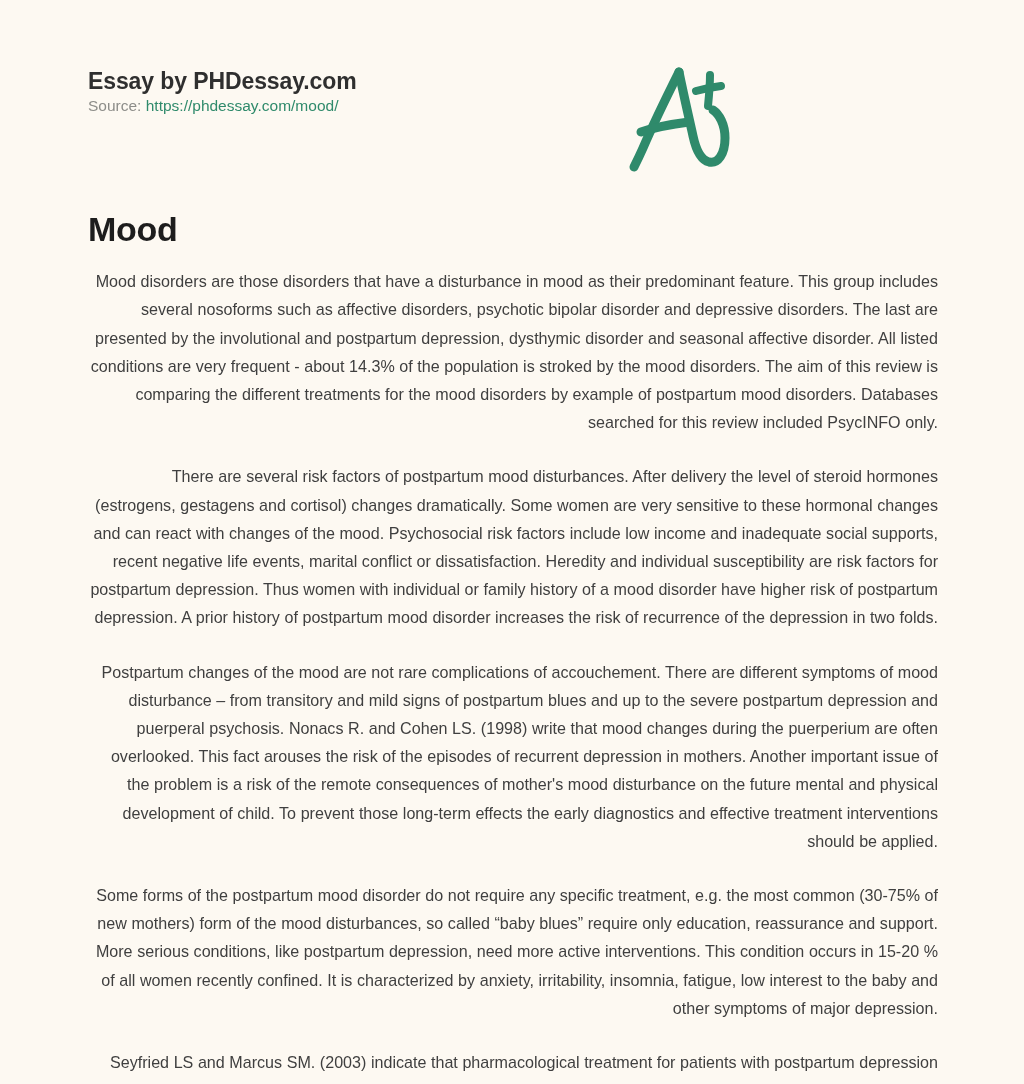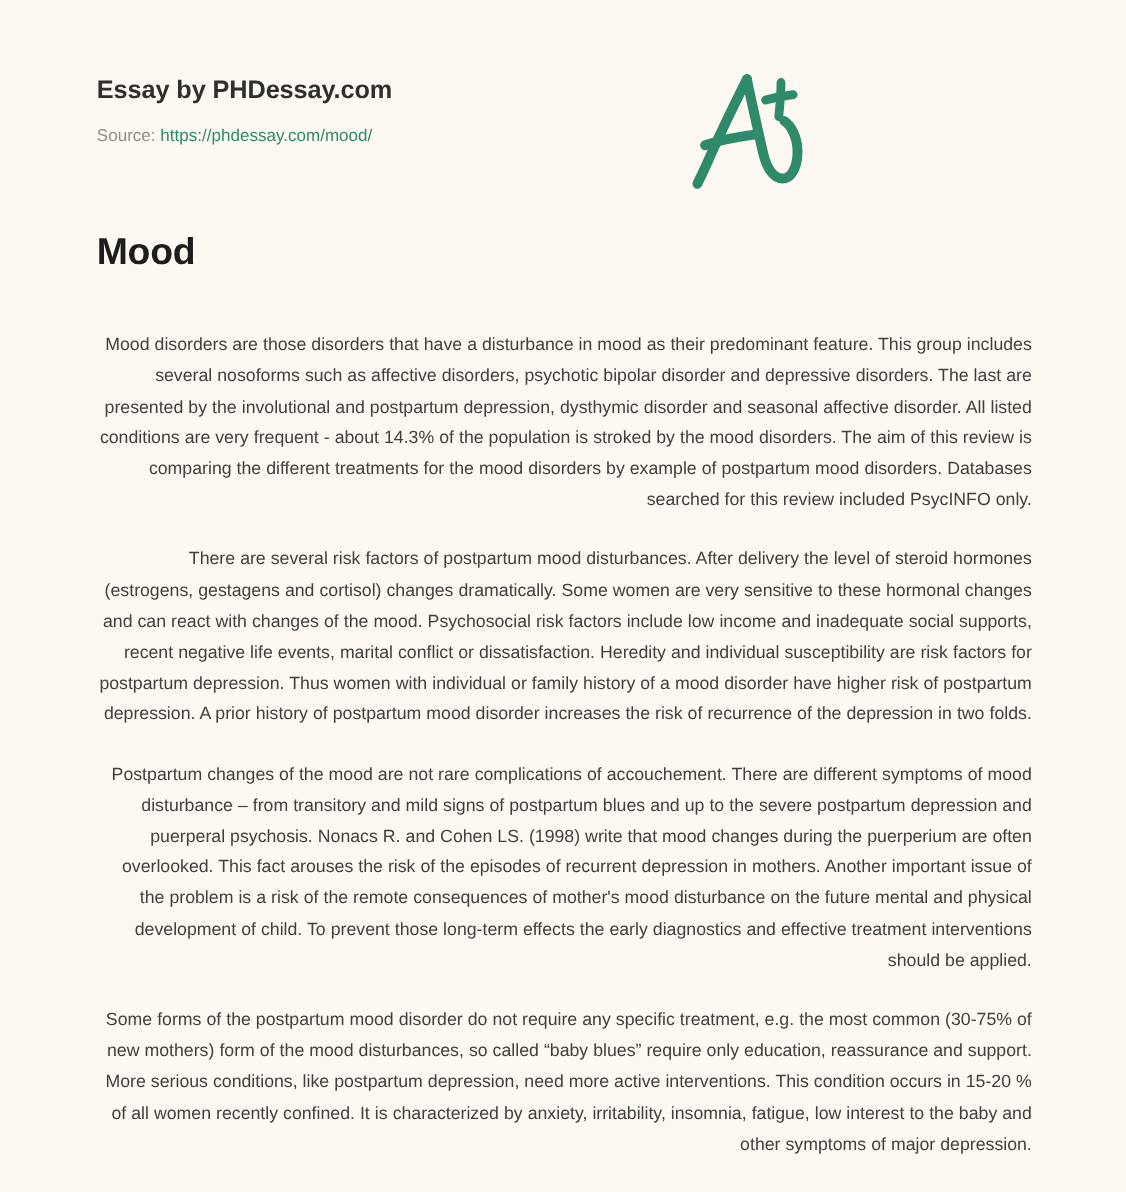--- a/index.html
+++ b/index.html
@@ -36,21 +36,20 @@
   .brand-title {
     font-size: 23px;
     font-weight: bold;
     color: #2f2f2f;
     letter-spacing: -0.1px;
     line-height: 1.2;
     margin: 0;
   }
 
   .source-line {
-    margin-top: 18px;
     font-size: 15.5px;
     line-height: 1.3;
     color: #8d8d89;
     white-space: nowrap;
   }
   .source-label {
     color: #8d8d89;
   }
   .source-url {
     color: #2f8a6b;
@@ -77,21 +76,21 @@
     top: 210px;
     width: 850px;
   }
 
   .doc-title {
     font-size: 34px;
     font-weight: bold;
     color: #1d1d1d;
     letter-spacing: -0.3px;
     line-height: 1.15;
-    margin: 0 0 50px 0;
+    margin: 0 0 18px 0;
   }
 
   .body-text p {
     font-size: 16.1px;
     line-height: 28.2px;
     color: #3f3f3f;
     margin: 0 0 26px 0;
     text-align: right;
     word-spacing: 0.1px;
   }

